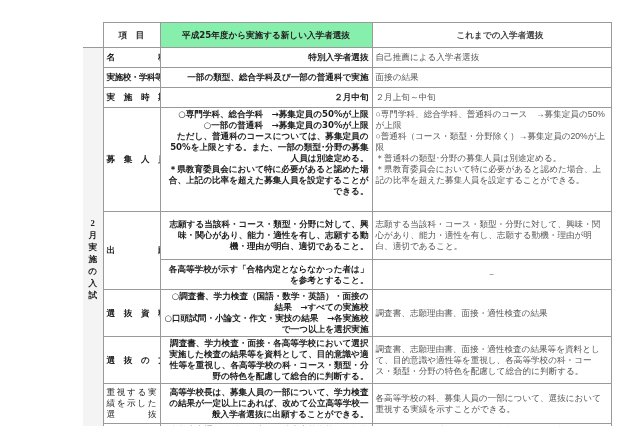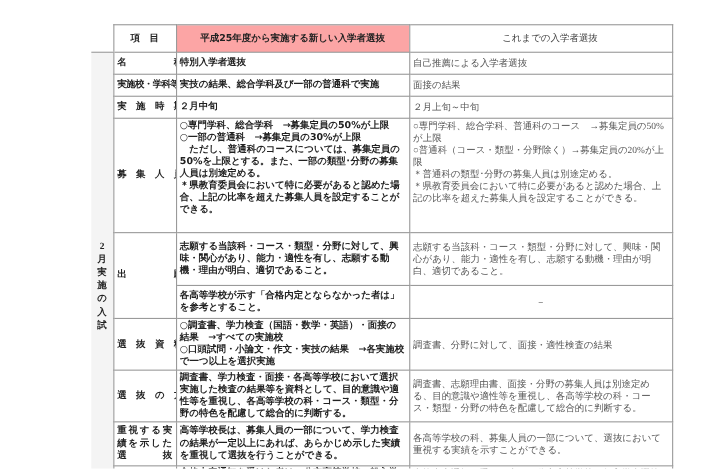--- a/index.html
+++ b/index.html
@@ -3,30 +3,30 @@
 <meta charset="utf-8">
 <style>
   html, body { margin:0; padding:0; background:#ffffff; }
   body { width:640px; height:426px; overflow:hidden; position:relative;
          font-family:"DejaVu Sans", sans-serif; color:#222; }
   table.cmp { position:absolute; left:83px; top:22px; border-collapse:collapse;
               table-layout:fixed; width:528px; }
   table.cmp td { border:1px solid #9a9a9a; vertical-align:middle; padding:1px 3px;
                  font-size:8.6px; line-height:11px; overflow:hidden; }
   .hdr td { height:22px; text-align:center; font-weight:bold; font-size:8.6px; }
-  .hdr .new { background:#fca5a5; }
-  .hdr .old { font-weight:normal; color:#444; font-family:"DejaVu Serif", serif;padding-left:20px; }
+  .hdr .new { background:#86efac; }
+  .hdr .old { font-weight:bold; color:#444; font-family:"DejaVu Serif", serif;padding-left:20px; }
   .hdr .blank { border:none; border-bottom:1px solid #9a9a9a; }
   .side { background:#f4f4f4; text-align:center; font-weight:bold; font-size:8.6px;
           border-left:none !important; }
   .side span { display:block; width:10px; margin:0 auto; line-height:12px; word-break:break-all;font-family:Liberation Serif, serif; }
   .lab { font-weight:bold; text-align:justify; text-align-last:justify; white-space:nowrap; font-size:8.6px; letter-spacing:0; }
-  .lab2 { font-weight:bold; font-size:8.6px; text-align:justify; text-align-last:justify; line-height:11px; }
-  .newc { font-weight:bold; font-size:8.4px; color:#222; }
-  .oldc { font-family:Liberation Serif, serif; font-size:8.2px; color:#555; }
+  .lab2 { font-weight:normal; font-size:8.6px; text-align:justify; text-align-last:justify; line-height:11px; }
+  .newc { font-weight:bold; font-size:8.4px; color:#222;text-align:right; }
+  .oldc { font-family:Liberation Sans, sans-serif; font-size:8.2px; color:#555; }
   .pre { white-space:pre-line; }
   .center { text-align:center; }
   tr.last td { border-bottom:2px solid #222; }
 </style>
 </head>
 <body>
 
 <table class="cmp">
   <colgroup>
     <col style="width:20px">
@@ -44,21 +44,21 @@
   <tr style="height:20px">
     <td class="side" rowspan="10">
           <span>2月実施の入試</span>
         </td>
     <td class="lab">名　　　　　称</td>
     <td class="newc">特別入学者選抜</td>
     <td class="oldc">自己推薦による入学者選抜</td>
   </tr>
   <tr style="height:20px">
     <td class="lab" style="letter-spacing:-0.5px">実施校・学科等</td>
-    <td class="newc">実技の結果、総合学科及び一部の普通科で実施</td>
+    <td class="newc">一部の類型、総合学科及び一部の普通科で実施</td>
     <td class="oldc">面接の結果</td>
   </tr>
   <tr style="height:20px">
     <td class="lab">実　施　時　期</td>
     <td class="newc">２月中旬</td>
     <td class="oldc">２月上旬～中旬</td>
   </tr>
   <tr style="height:104px">
     <td class="lab">募　集　人　員</td>
     <td class="newc pre" style="vertical-align:top">○専門学科、総合学科　→募集定員の50%が上限
@@ -76,30 +76,30 @@
     <td class="oldc">志願する当該科・コース・類型・分野に対して、興味・関心があり、能力・適性を有し、志願する動機・理由が明白、適切であること。</td>
   </tr>
   <tr style="height:30px">
     <td class="newc">各高等学校が示す「合格内定とならなかった者は」を参考とすること。</td>
     <td class="oldc center">－</td>
   </tr>
   <tr style="height:44px">
     <td class="lab">選　抜　資　料</td>
     <td class="newc pre">○調査書、学力検査（国語・数学・英語）・面接の結果　→すべての実施校
 ○口頭試問・小論文・作文・実技の結果　→各実施校で一つ以上を選択実施</td>
-    <td class="oldc">調査書、分野に対して、面接・適性検査の結果</td>
+    <td class="oldc">調査書、志願理由書、面接・適性検査の結果</td>
   </tr>
   <tr style="height:46px">
     <td class="lab">選　抜　の　方　針</td>
     <td class="newc">調査書、学力検査・面接・各高等学校において選択実施した検査の結果等を資料として、目的意識や適性等を重視し、各高等学校の科・コース・類型・分野の特色を配慮して総合的に判断する。</td>
-    <td class="oldc">調査書、志願理由書、面接・分野の募集人員は別途定める、目的意識や適性等を重視し、各高等学校の科・コース・類型・分野の特色を配慮して総合的に判断する。</td>
+    <td class="oldc">調査書、志願理由書、面接・適性検査の結果等を資料として、目的意識や適性等を重視し、各高等学校の科・コース・類型・分野の特色を配慮して総合的に判断する。</td>
   </tr>
   <tr style="height:40px">
     <td class="lab2">重視する実績を示した選抜</td>
-    <td class="newc">高等学校長は、募集人員の一部について、学力検査の結果が一定以上にあれば、あらかじめ示した実績を重視して選抜を行うことができる。</td>
+    <td class="newc">高等学校長は、募集人員の一部について、学力検査の結果が一定以上にあれば、改めて公立高等学校一般入学者選抜に出願することができる。</td>
     <td class="oldc">各高等学校の科、募集人員の一部について、選抜において重視する実績を示すことができる。</td>
   </tr>
   <tr class="last" style="height:46px">
     <td class="lab2">一般入学者選抜への出願</td>
     <td class="newc">合格内定通知を受けた者は、公立高等学校一般入学者選抜に出願してはならない。合格内定とならなかった者は、改めて公立高等学校一般入学者選抜に出願することができる。</td>
     <td class="oldc">合格内定通知を受けた者は、公立高等学校一般入学者選抜に出願してはならない。合格内定とならなかった者は、改めて公立高等学校一般入学者選抜に出願することができる。</td>
   </tr>
 </tbody>
   </table>
 

